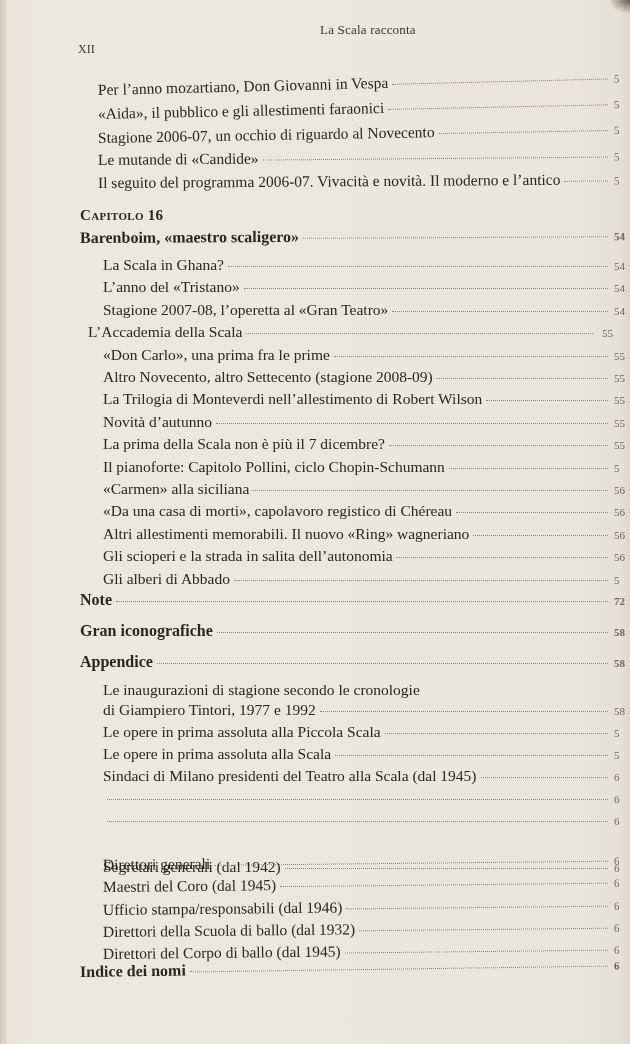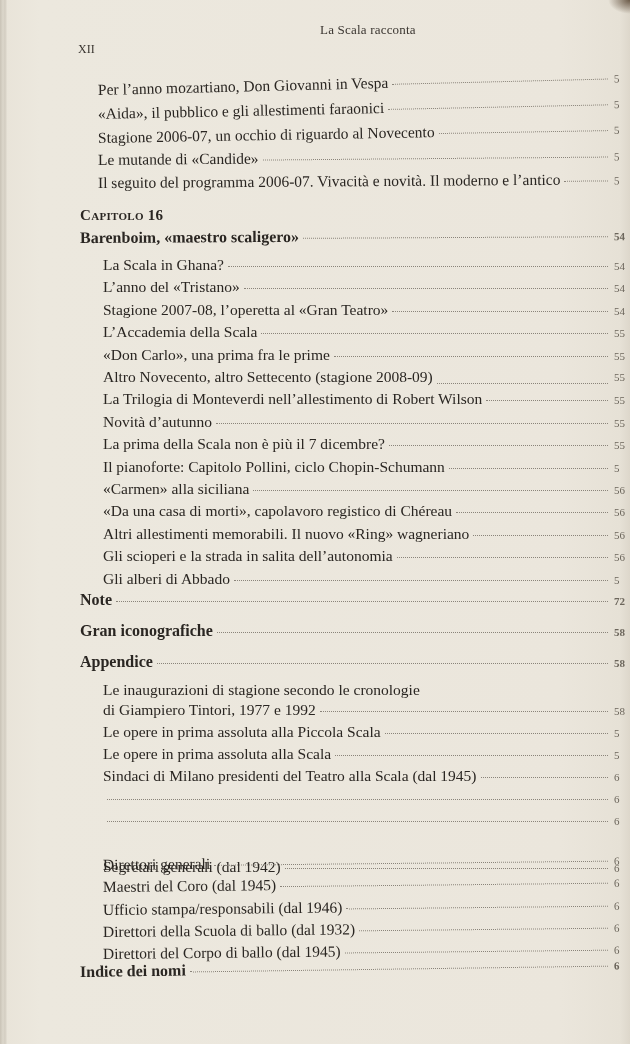--- a/index.html
+++ b/index.html
@@ -99,31 +99,31 @@
       <div class="row" style="left: 103px; top: 277.4px; width: 525px;">
         <span class="label">L’anno del «Tristano»</span>
         <span class="leader"></span>
         <span class="pg">54</span>
       </div>
       <div class="row" style="left: 103px; top: 299.8px; width: 525px;">
         <span class="label">Stagione 2007-08, l’operetta al «Gran Teatro»</span>
         <span class="leader"></span>
         <span class="pg">54</span>
       </div>
-      <div class="row" style="left: 103px; top: 322.2px; width: 525px;">
+      <div class="row" style="left: 88px; top: 322.2px; width: 525px; text-align: right;">
         <span class="label">L’Accademia della Scala</span>
         <span class="leader"></span>
         <span class="pg">55</span>
       </div>
       <div class="row" style="left: 103px; top: 344.6px; width: 525px;">
         <span class="label">«Don Carlo», una prima fra le prime</span>
         <span class="leader"></span>
         <span class="pg">55</span>
       </div>
-      <div class="row" style="left: 103px; top: 367px; width: 525px; align-items: flex-end;">
+      <div class="row" style="left: 103px; top: 367px; width: 525px;">
         <span class="label">Altro Novecento, altro Settecento (stagione 2008-09)</span>
         <span class="leader"></span>
         <span class="pg">55</span>
       </div>
       <div class="row" style="left: 103px; top: 389.4px; width: 525px;">
         <span class="label">La Trilogia di Monteverdi nell’allestimento di Robert Wilson</span>
         <span class="leader"></span>
         <span class="pg">55</span>
       </div>
       <div class="row" style="left: 103px; top: 411.8px; width: 525px;">

